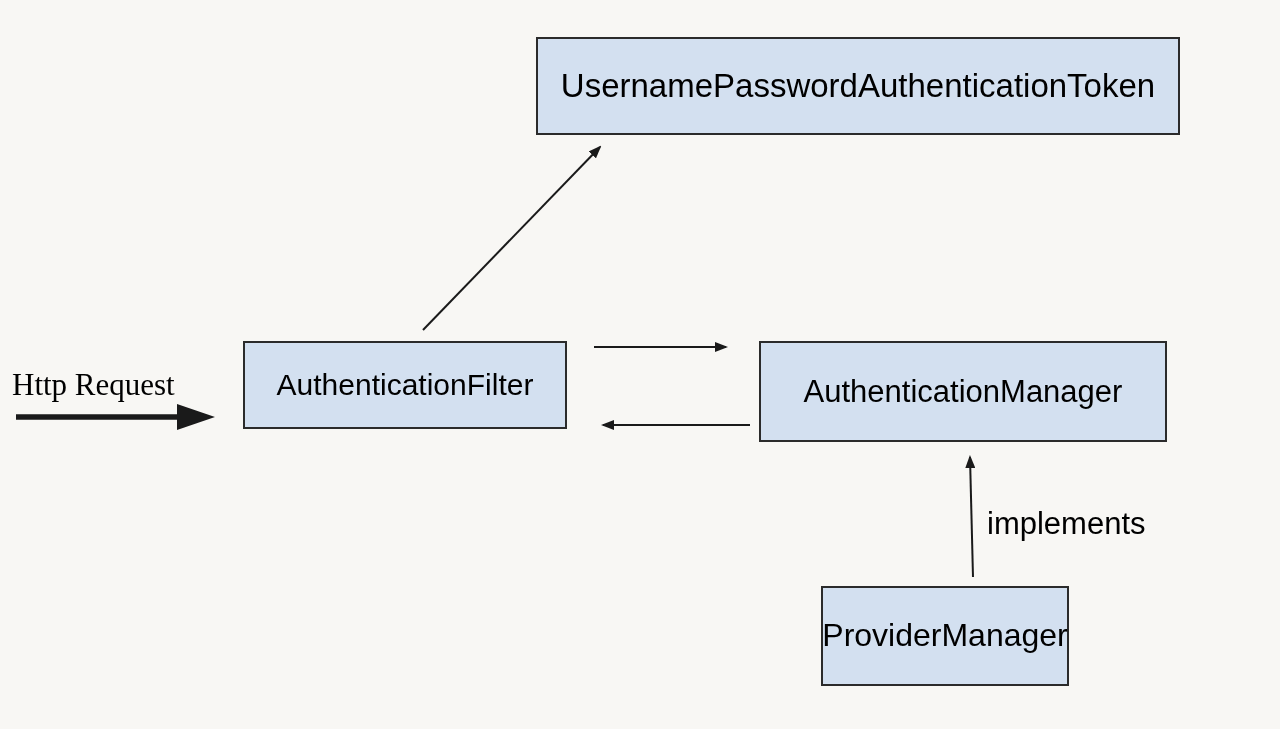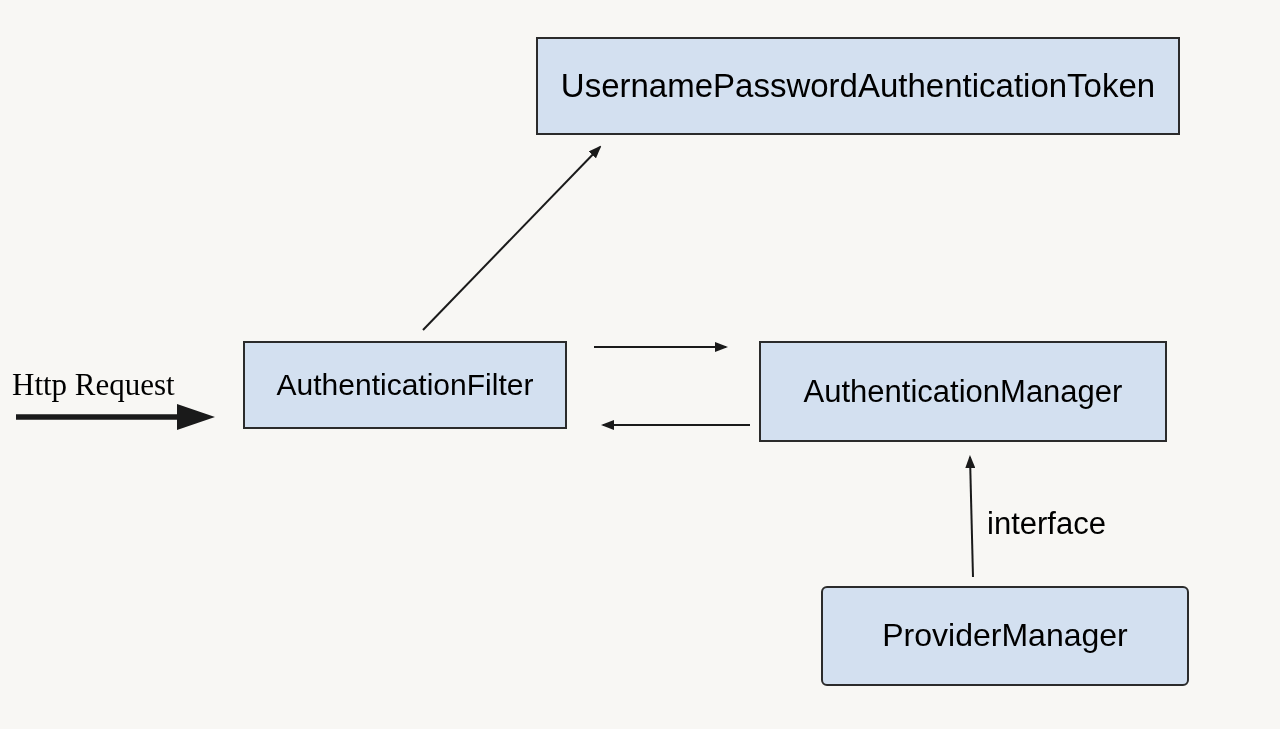--- a/index.html
+++ b/index.html
@@ -33,21 +33,21 @@
     flex-direction: column;
     align-items: center;
     justify-content: center;
     text-align: center;
     line-height: 1.22;
     white-space: nowrap;
   }
   .node-token    { left: 536px; top: 37px;  width: 644px; height: 98px;  font-size: 33px; }
   .node-filter   { left: 243px; top: 341px; width: 324px; height: 88px; font-size: 30px; }
   .node-manager  { left: 759px; top: 341px; width: 408px; height: 101px; font-size: 31px; }
-  .node-provider { left: 821px; top: 586px; width: 368px; height: 100px; font-size: 32px; border-radius: 6px; }
+  .node-provider { left: 821px; top: 586px; width: 248px; height: 100px; font-size: 32px; }
   .free-label {
     position: absolute;
     white-space: nowrap;
   }
   .label-http-request { left: 12px;  top: 367px; font-size: 31px; font-family: Liberation Serif, serif; }
   .label-implements   { left: 987px; top: 506px; font-size: 31px; }
 </style>
 </head>
 <body>
 
@@ -88,16 +88,16 @@
 
   <div class="node node-provider">
     <span>ProviderManager</span>
   </div>
 
   <div class="free-label label-http-request">
     <span>Http Request</span>
   </div>
 
   <div class="free-label label-implements">
-    <span>interface</span>
+    <span>implements</span>
   </div>
 
 </div>
 
 </body></html>

